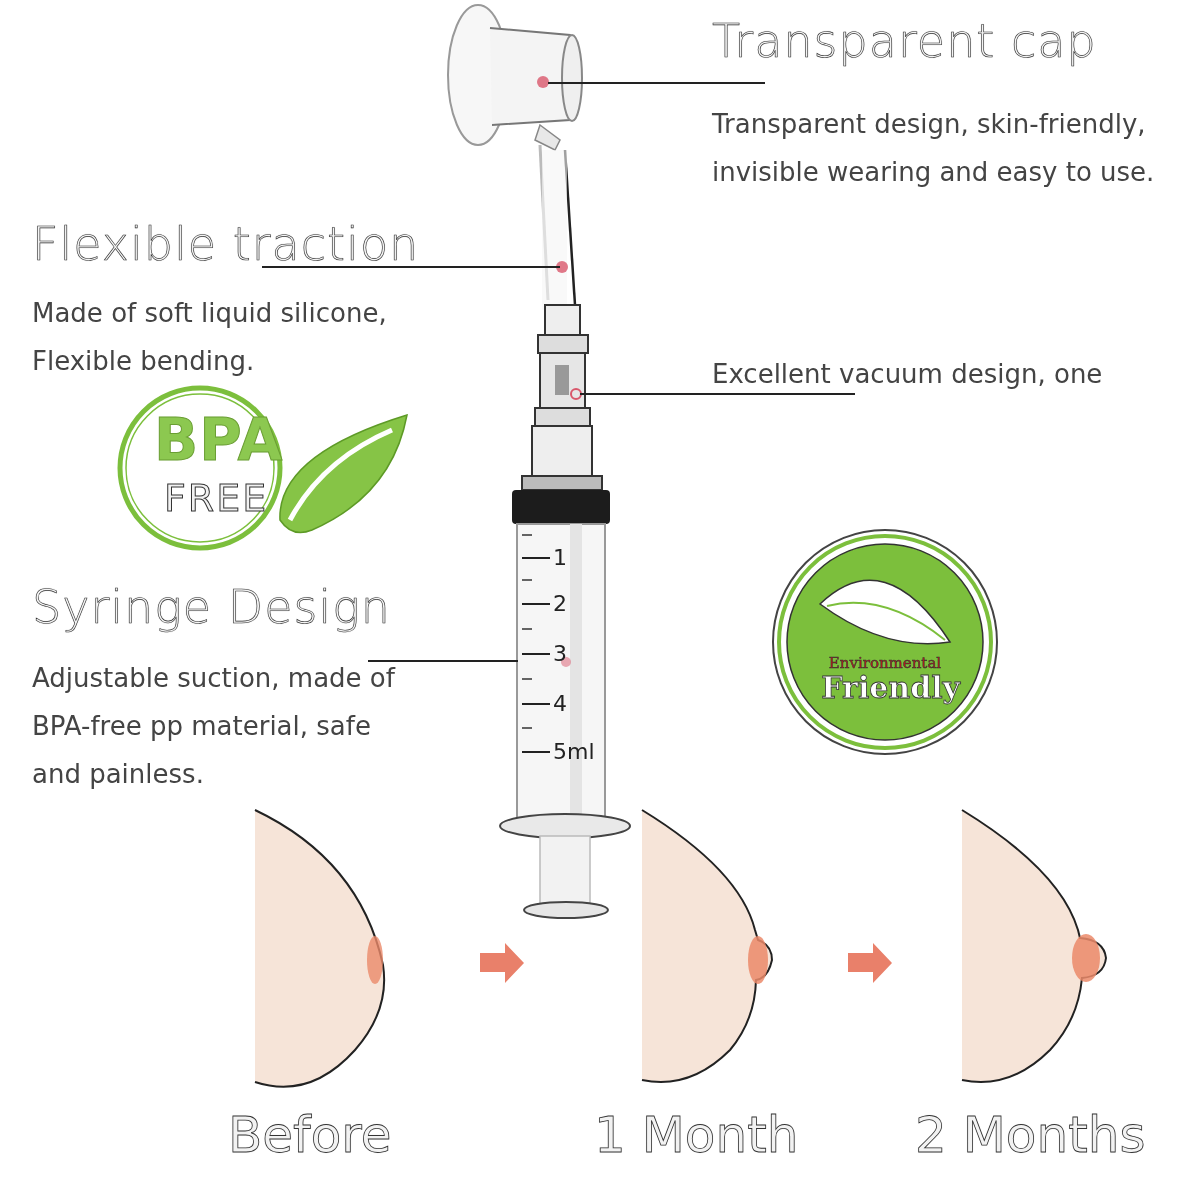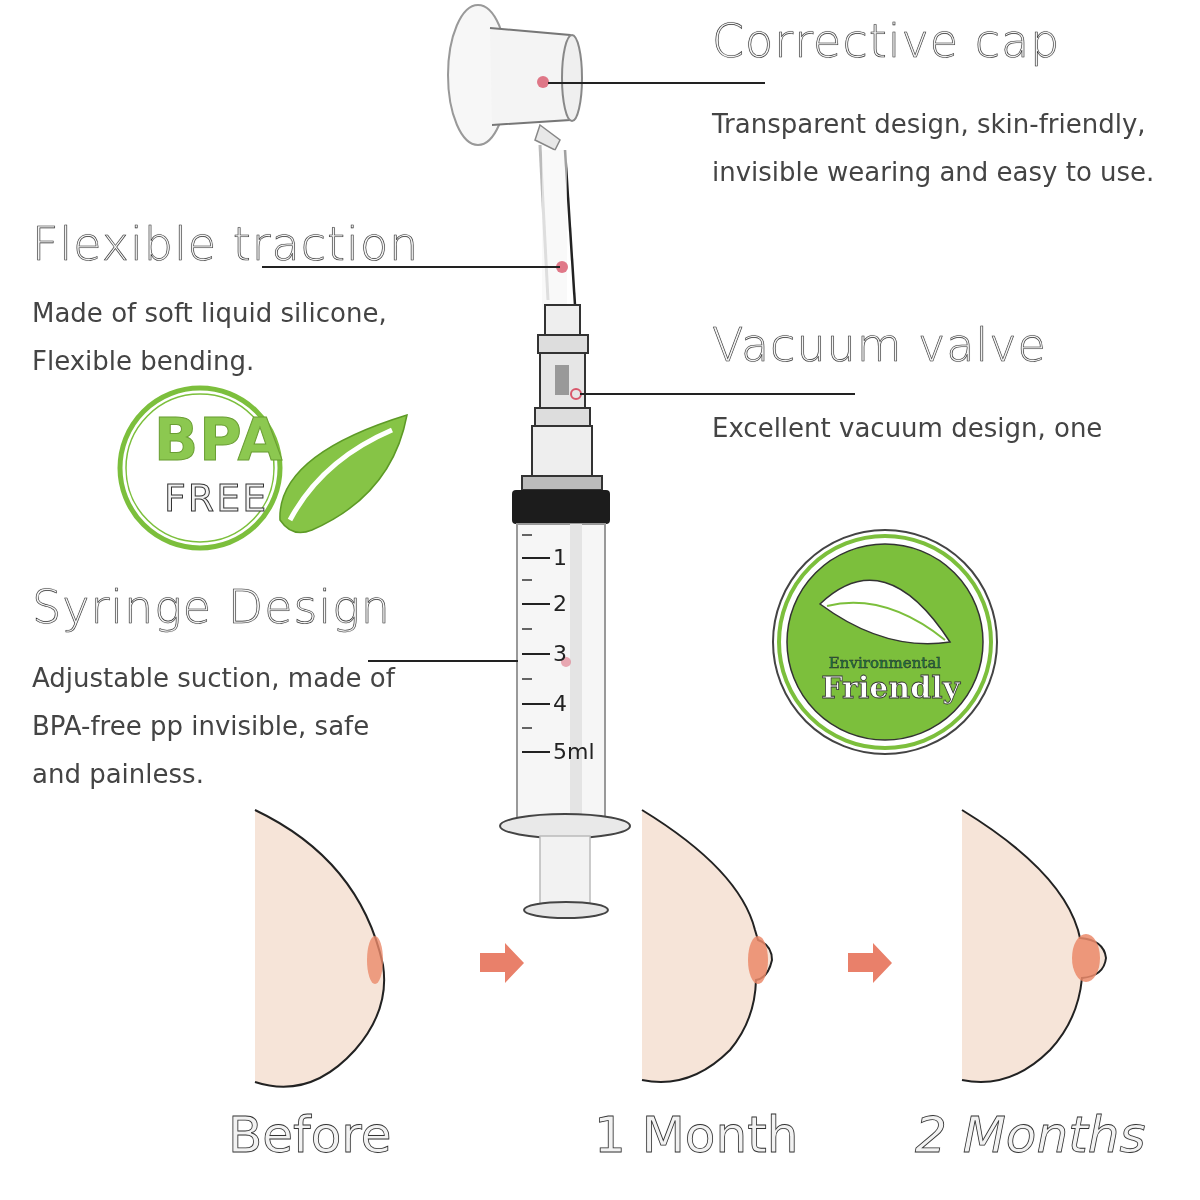--- a/index.html
+++ b/index.html
@@ -76,47 +76,46 @@
   <span class="abs" style="left:553px;top:691px;font-size:22px;color:#222;">4</span>
   <span class="abs" style="left:553px;top:739px;font-size:22px;color:#222;">5ml</span>
 </div>
 
 <div class="leader" style="left:548px;top:82px;width:217px;"></div>
 <div class="leader" style="left:262px;top:266px;width:298px;"></div>
 <div class="leader" style="left:580px;top:393px;width:275px;"></div>
 <div class="leader" style="left:368px;top:660px;width:150px;"></div>
 
 <div class="abs" style="left:712px;top:14px;">
-  <div class="heading">Corrective cap</div>
+  <div class="heading">Transparent cap</div>
   <div class="desc" style="margin-top:32px;">
     <div>Transparent design, skin-friendly,</div>
     <div>invisible wearing and easy to use.</div>
   </div>
 </div>
 
 <div class="abs" style="left:32px;top:196px;margin-top:21px;">
   <div class="heading">Flexible traction</div>
   <div class="desc" style="margin-top:18px;">
     <div>Made of soft liquid silicone,</div>
     <div>Flexible bending.</div>
   </div>
 </div>
 
 <div class="abs" style="left:712px;top:318px;">
-  <div class="heading">Vacuum valve</div>
   <div class="desc" style="margin-top:32px;">
     <div>Excellent vacuum design, one</div>
   </div>
 </div>
 
 <div class="abs" style="left:32px;top:580px;">
   <div class="heading">Syringe Design</div>
   <div class="desc" style="margin-top:20px;">
     <div>Adjustable suction, made of</div>
-    <div>BPA-free pp invisible, safe</div>
+    <div>BPA-free pp material, safe</div>
     <div>and painless.</div>
   </div>
 </div>
 
 <div class="abs" style="left:112px;top:380px;width:300px;height:180px;">
   <svg width="300" height="180" style="left:0;top:0;">
     <circle cx="88" cy="88" r="80" fill="none" stroke="#7cbf3c" stroke-width="5"></circle>
     <circle cx="88" cy="88" r="74" fill="none" stroke="#7cbf3c" stroke-width="1.5"></circle>
     <g>
       <path d="M168 140 Q165 75 295 35 Q280 115 200 150 Q180 158 168 140 Z" fill="#86c446" stroke="#5d9a26" stroke-width="1.5"></path>
@@ -130,21 +129,21 @@
 <div class="abs" style="left:765px;top:532px;width:240px;height:220px;">
   <svg width="240" height="220" style="left:0;top:0;">
     <circle cx="120" cy="110" r="112" fill="#ffffff" stroke="#444" stroke-width="2"></circle>
     <circle cx="120" cy="110" r="106" fill="none" stroke="#7cbf3c" stroke-width="4"></circle>
     <circle cx="120" cy="110" r="98" fill="#7cbf3c" stroke="#333" stroke-width="1.5"></circle>
     <g>
       <path d="M55 72 Q120 10 185 110 Q120 120 55 72 Z" fill="#ffffff" stroke="#333" stroke-width="1.5"></path>
       <path d="M62 74 Q120 60 180 108" stroke="#7cbf3c" stroke-width="2" fill="none"></path>
     </g>
   </svg>
-  <div class="abs" style="left:45px;top:122px;width:150px;text-align:center;font-family:'DejaVu Serif',serif;font-size:15px;color:#15803d;-webkit-text-stroke:0.5px #333;">Environmental</div>
+  <div class="abs" style="left:45px;top:122px;width:150px;text-align:center;font-family:'DejaVu Serif',serif;font-size:15px;color:#b91c1c;-webkit-text-stroke:0.5px #333;">Environmental</div>
   <div class="abs" style="left:45px;top:138px;width:150px;text-align:right;font-family:'DejaVu Serif',serif;font-weight:bold;font-size:30px;color:#fff;-webkit-text-stroke:0.8px #333;">Friendly</div>
 </div>
 
 <div class="abs" style="left:0;top:800px;width:1165px;height:400px;">
   <svg width="1200" height="400" style="left:0;top:0;">
 
     <g>
       <path d="M255 10 Q360 60 383 165 Q390 210 355 250 Q310 300 255 282 Z" fill="#f6e4d8"></path>
       <path d="M255 10 Q360 60 383 165 Q390 210 355 250 Q310 300 255 282" fill="none" stroke="#222" stroke-width="2"></path>
       <ellipse cx="375" cy="160" rx="8" ry="24" fill="#eb8a6a" opacity="0.8"></ellipse>
@@ -165,14 +164,14 @@
     </g>
 
     <g>
       <path d="M962 10 Q1060 70 1078 130 L1080 138 Q1104 140 1106 158 Q1104 176 1082 178 Q1078 220 1050 250 Q1010 290 962 280 Z" fill="#f6e4d8"></path>
       <path d="M962 10 Q1060 70 1078 130 L1080 138 Q1104 140 1106 158 Q1104 176 1082 178 Q1078 220 1050 250 Q1010 290 962 280" fill="none" stroke="#222" stroke-width="2"></path>
       <ellipse cx="1086" cy="158" rx="14" ry="24" fill="#eb8a6a" opacity="0.85"></ellipse>
     </g>
   </svg>
   <div class="abs label-big" style="left:228px;top:306px;">Before</div>
   <div class="abs label-big" style="left:594px;top:306px;">1 Month</div>
-  <div class="abs label-big" style="left:915px;top:306px;font-style:italic;">2 Months</div>
+  <div class="abs label-big" style="left:915px;top:306px;">2 Months</div>
 </div>
 
 </body></html>

